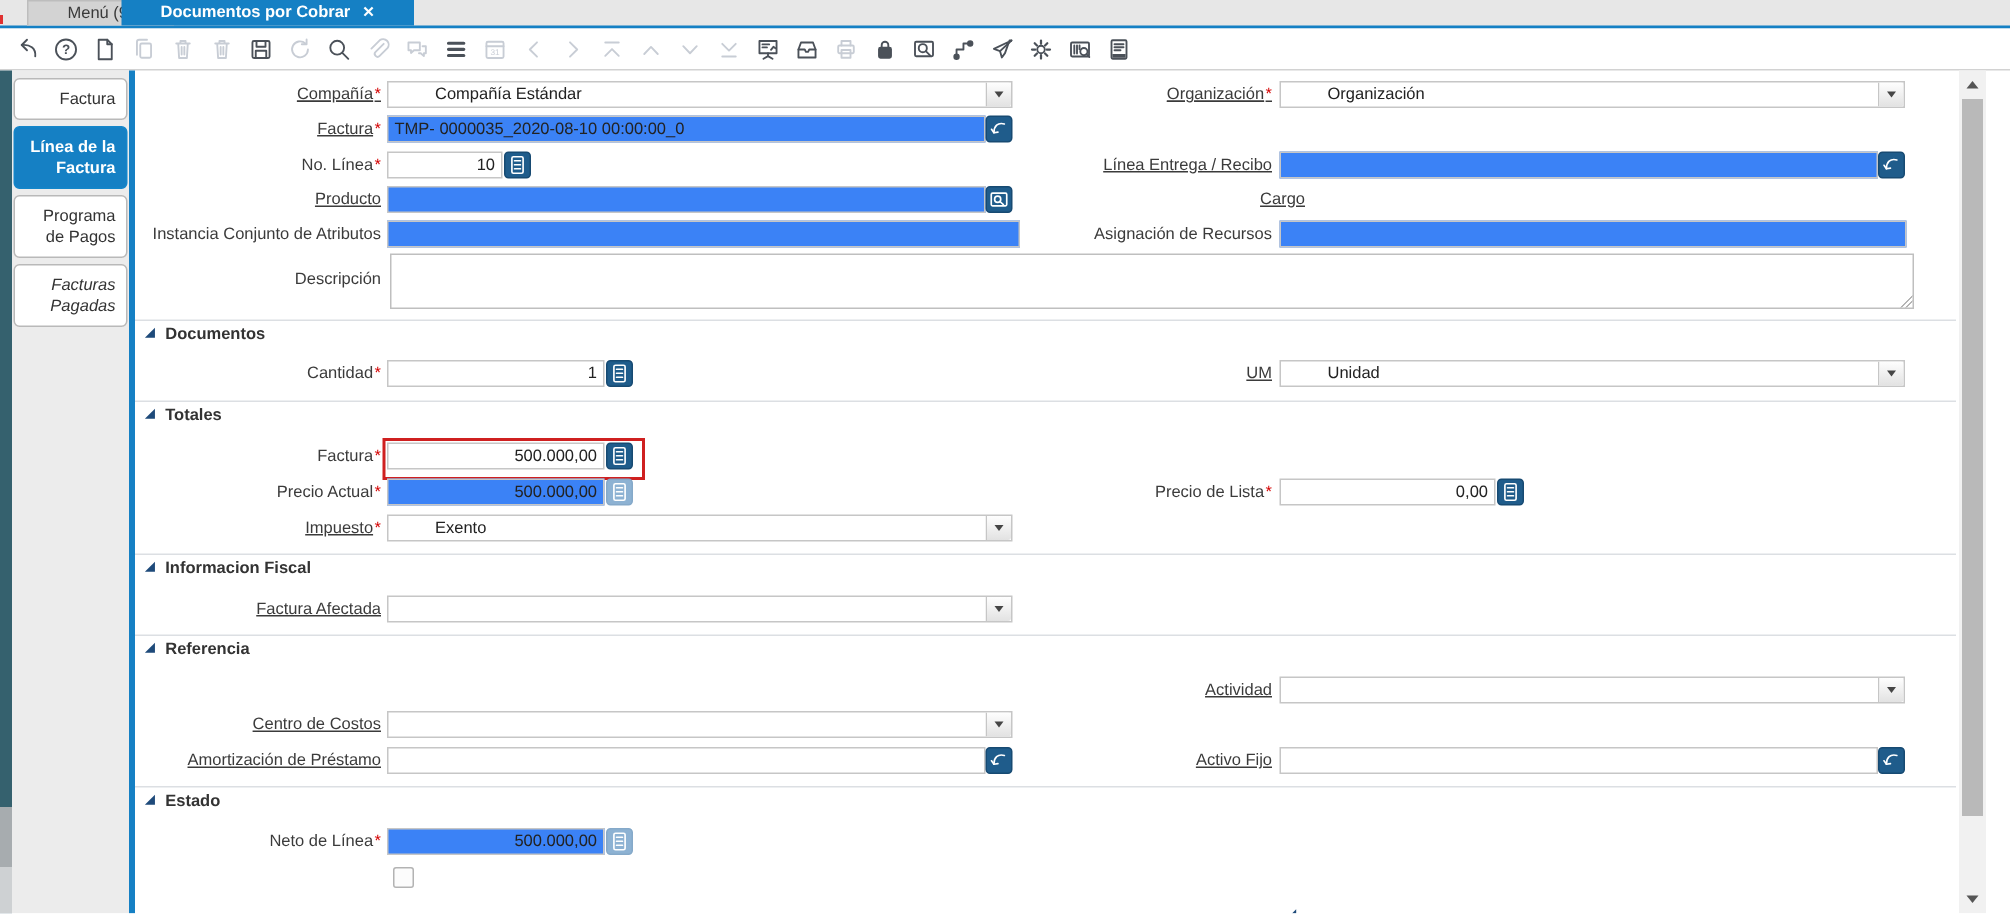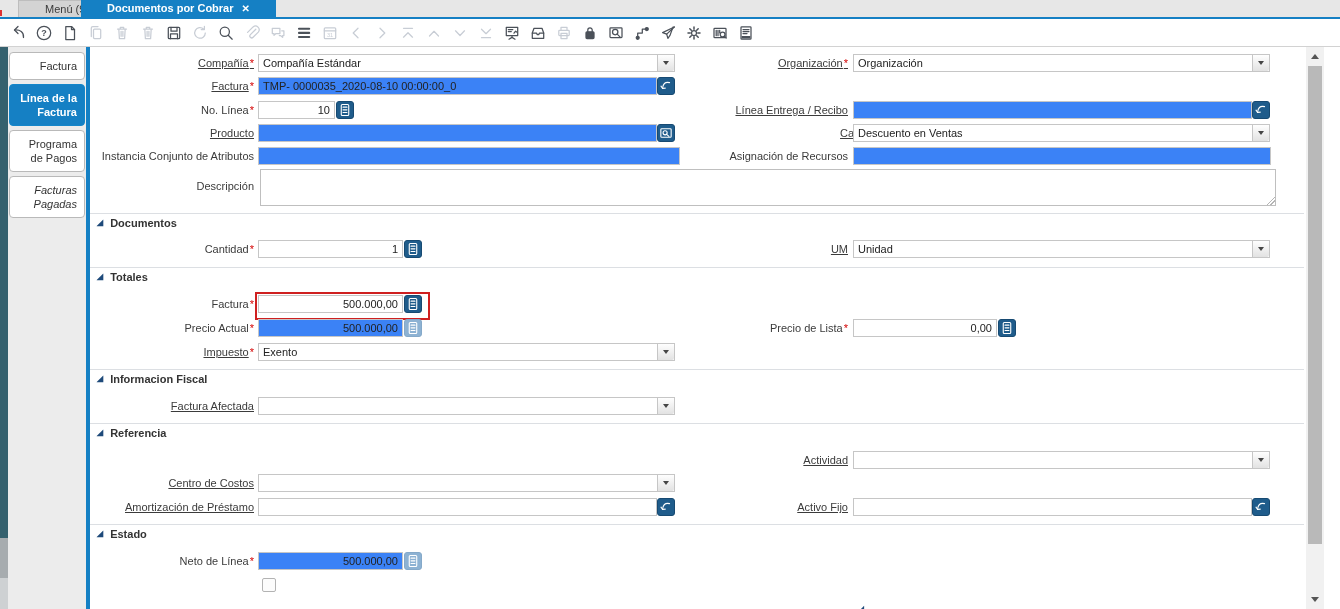--- a/index.html
+++ b/index.html
@@ -33,21 +33,21 @@
   .stab.it{font-style:italic;}
   
   .lab{position:absolute;width:170px;text-align:right;font-size:11px;color:#3b3b3b;line-height:18px;white-space:nowrap;}
   .lab.left{text-align:left;}
   .lnk{text-decoration:underline;}
   .ast{color:#d40000;margin-left:1px;}
   .fld{position:absolute;height:18px;box-sizing:border-box;border:1px solid #c6c6c6;background:#fff;
        font-size:11px;color:#222;line-height:16px;padding:0 4px;overflow:hidden;white-space:nowrap;}
   .ro{background:#3b82f6;}
   .num{text-align:right;}
-  .dd{position:absolute;height:18px;box-sizing:border-box;border:1px solid #c6c6c6;background:#fff;display:flex;}
+  .dd{position:absolute;height:18px;box-sizing:border-box;border:1px solid #c6c6c6;background:#fff;display:flex;padding-left:27px;}
   .dd-val{flex:1;font-size:11px;line-height:16px;padding:0 4px;color:#222;overflow:hidden;white-space:nowrap;}
   .dd-btn{width:16px;border-left:1px solid #c6c6c6;background:linear-gradient(#fefefe,#e2e2e2);
           display:flex;align-items:center;justify-content:center;border-radius:0 2px 2px 0;cursor:pointer;}
   .tri{width:0;height:0;border-left:3.5px solid transparent;border-right:3.5px solid transparent;border-top:4.5px solid #454545;}
   .bbtn{position:absolute;width:18px;height:18px;box-sizing:border-box;border-radius:3px;background:#1f5c8b;
         border:1px solid #174a72;color:#fff;display:flex;align-items:center;justify-content:center;cursor:pointer;}
   .bbtn.dis{background:#8db2d3;border-color:#85a9c9;cursor:default;}
   .focusring{position:absolute;border:2px solid #cf2020;pointer-events:none;}
   .ta{position:absolute;box-sizing:border-box;border:1px solid #bfbfbf;background:#fff;}
   .grip{position:absolute;width:9px;height:9px;
@@ -313,26 +313,20 @@
   <div class="lab" style="left:84px;top:124px"><span class="lnk">Producto</span></div>
   <div class="fld ro" style="left:258px;top:124px;width:399px"></div>
   <span class="bbtn" style="left:657px;top:124px">
       <svg viewBox="0 0 18 18" width="18" height="18" fill="none" stroke="currentColor" stroke-width="1.25" stroke-linecap="round" stroke-linejoin="round">
         <rect x="3.2" y="4.2" width="11.6" height="9.6" rx="1"></rect>
         <circle cx="8" cy="8.8" r="2.3"></circle>
         <path d="M9.7 10.5l2.6 2.4"></path>
       </svg>
     </span>
   <div class="lab" style="left:700px;top:124px"><span class="lnk">Cargo</span></div>
-  <div class="dd" style="left:853px;top:124px;width:417px">
-    <span class="dd-val">Descuento en Ventas</span>
-    <span class="dd-btn">
-        <span class="tri"></span>
-      </span>
-  </div>
 
   <div class="lab" style="left:84px;top:147px"><span>Instancia Conjunto de Atributos</span></div>
   <div class="fld ro" style="left:258px;top:147px;width:422px"></div>
   <div class="lab" style="left:678px;top:147px"><span>Asignación de Recursos</span></div>
   <div class="fld ro" style="left:853px;top:147px;width:418px"></div>
 
   <div class="lab" style="left:84px;top:177px"><span>Descripción</span></div>
   <div class="ta" style="left:260px;top:169px;width:1016px;height:37px"></div>
   <div class="grip" style="left:1266px;top:196px"></div>
 

